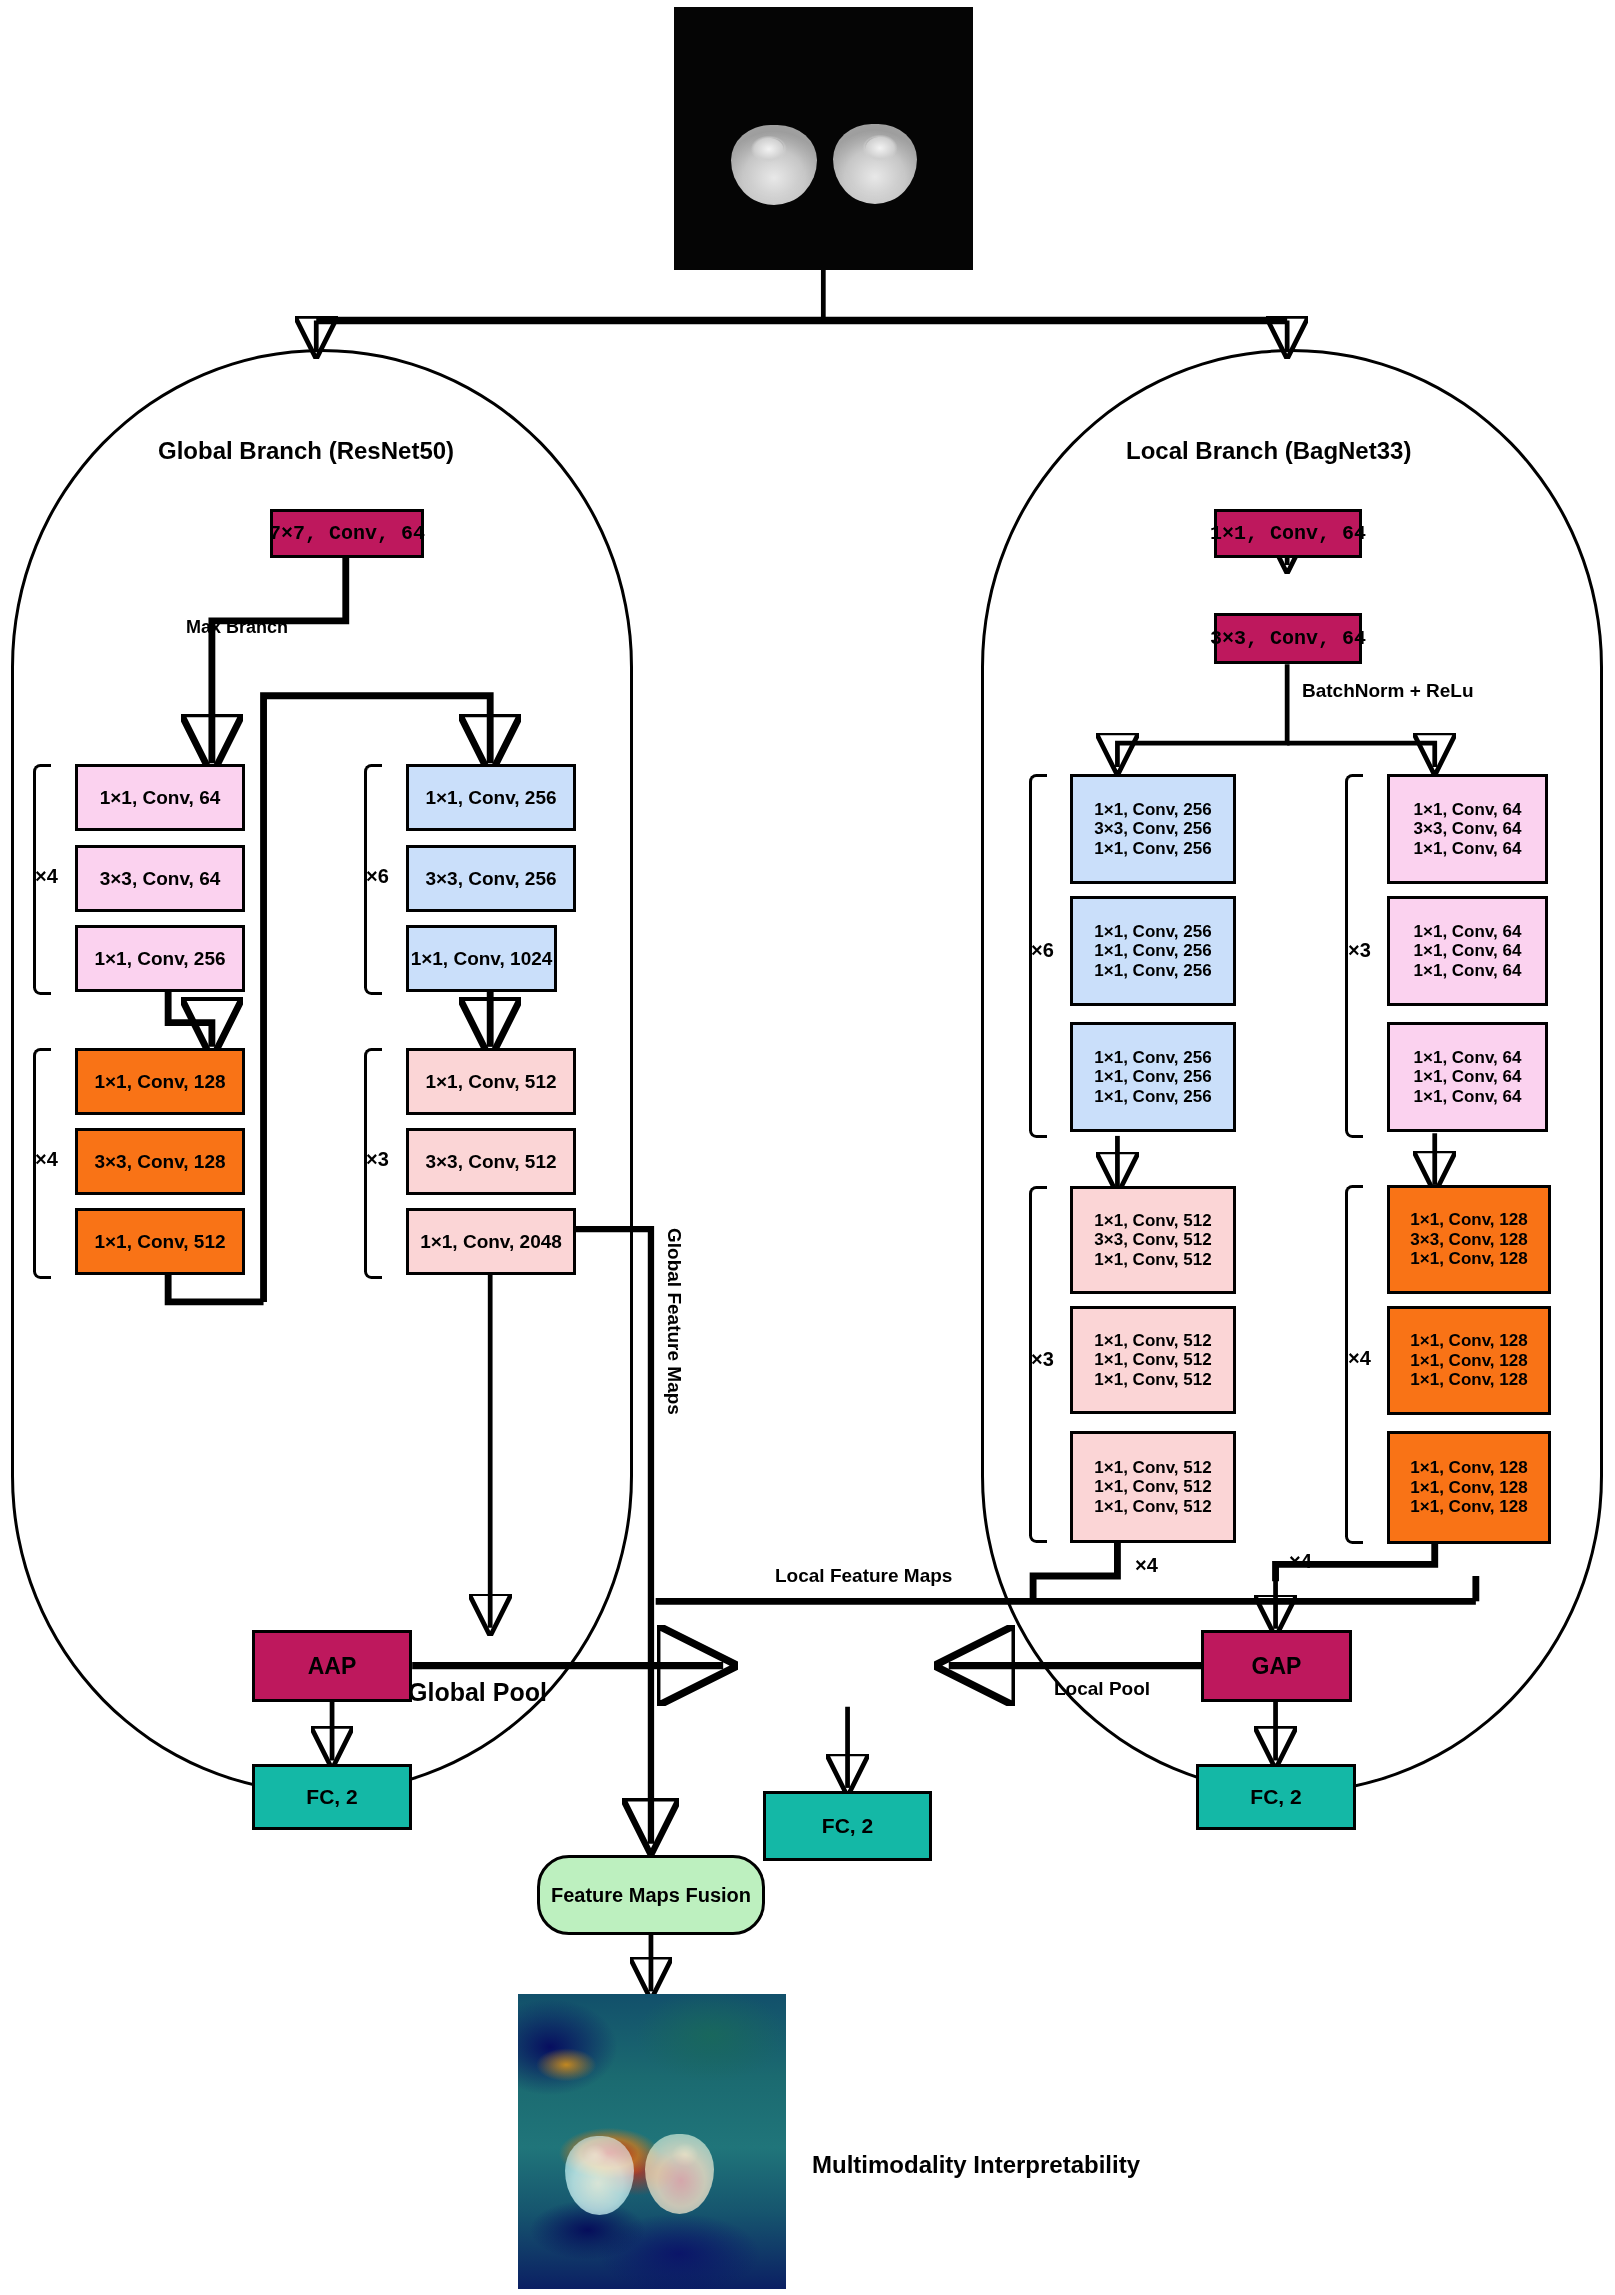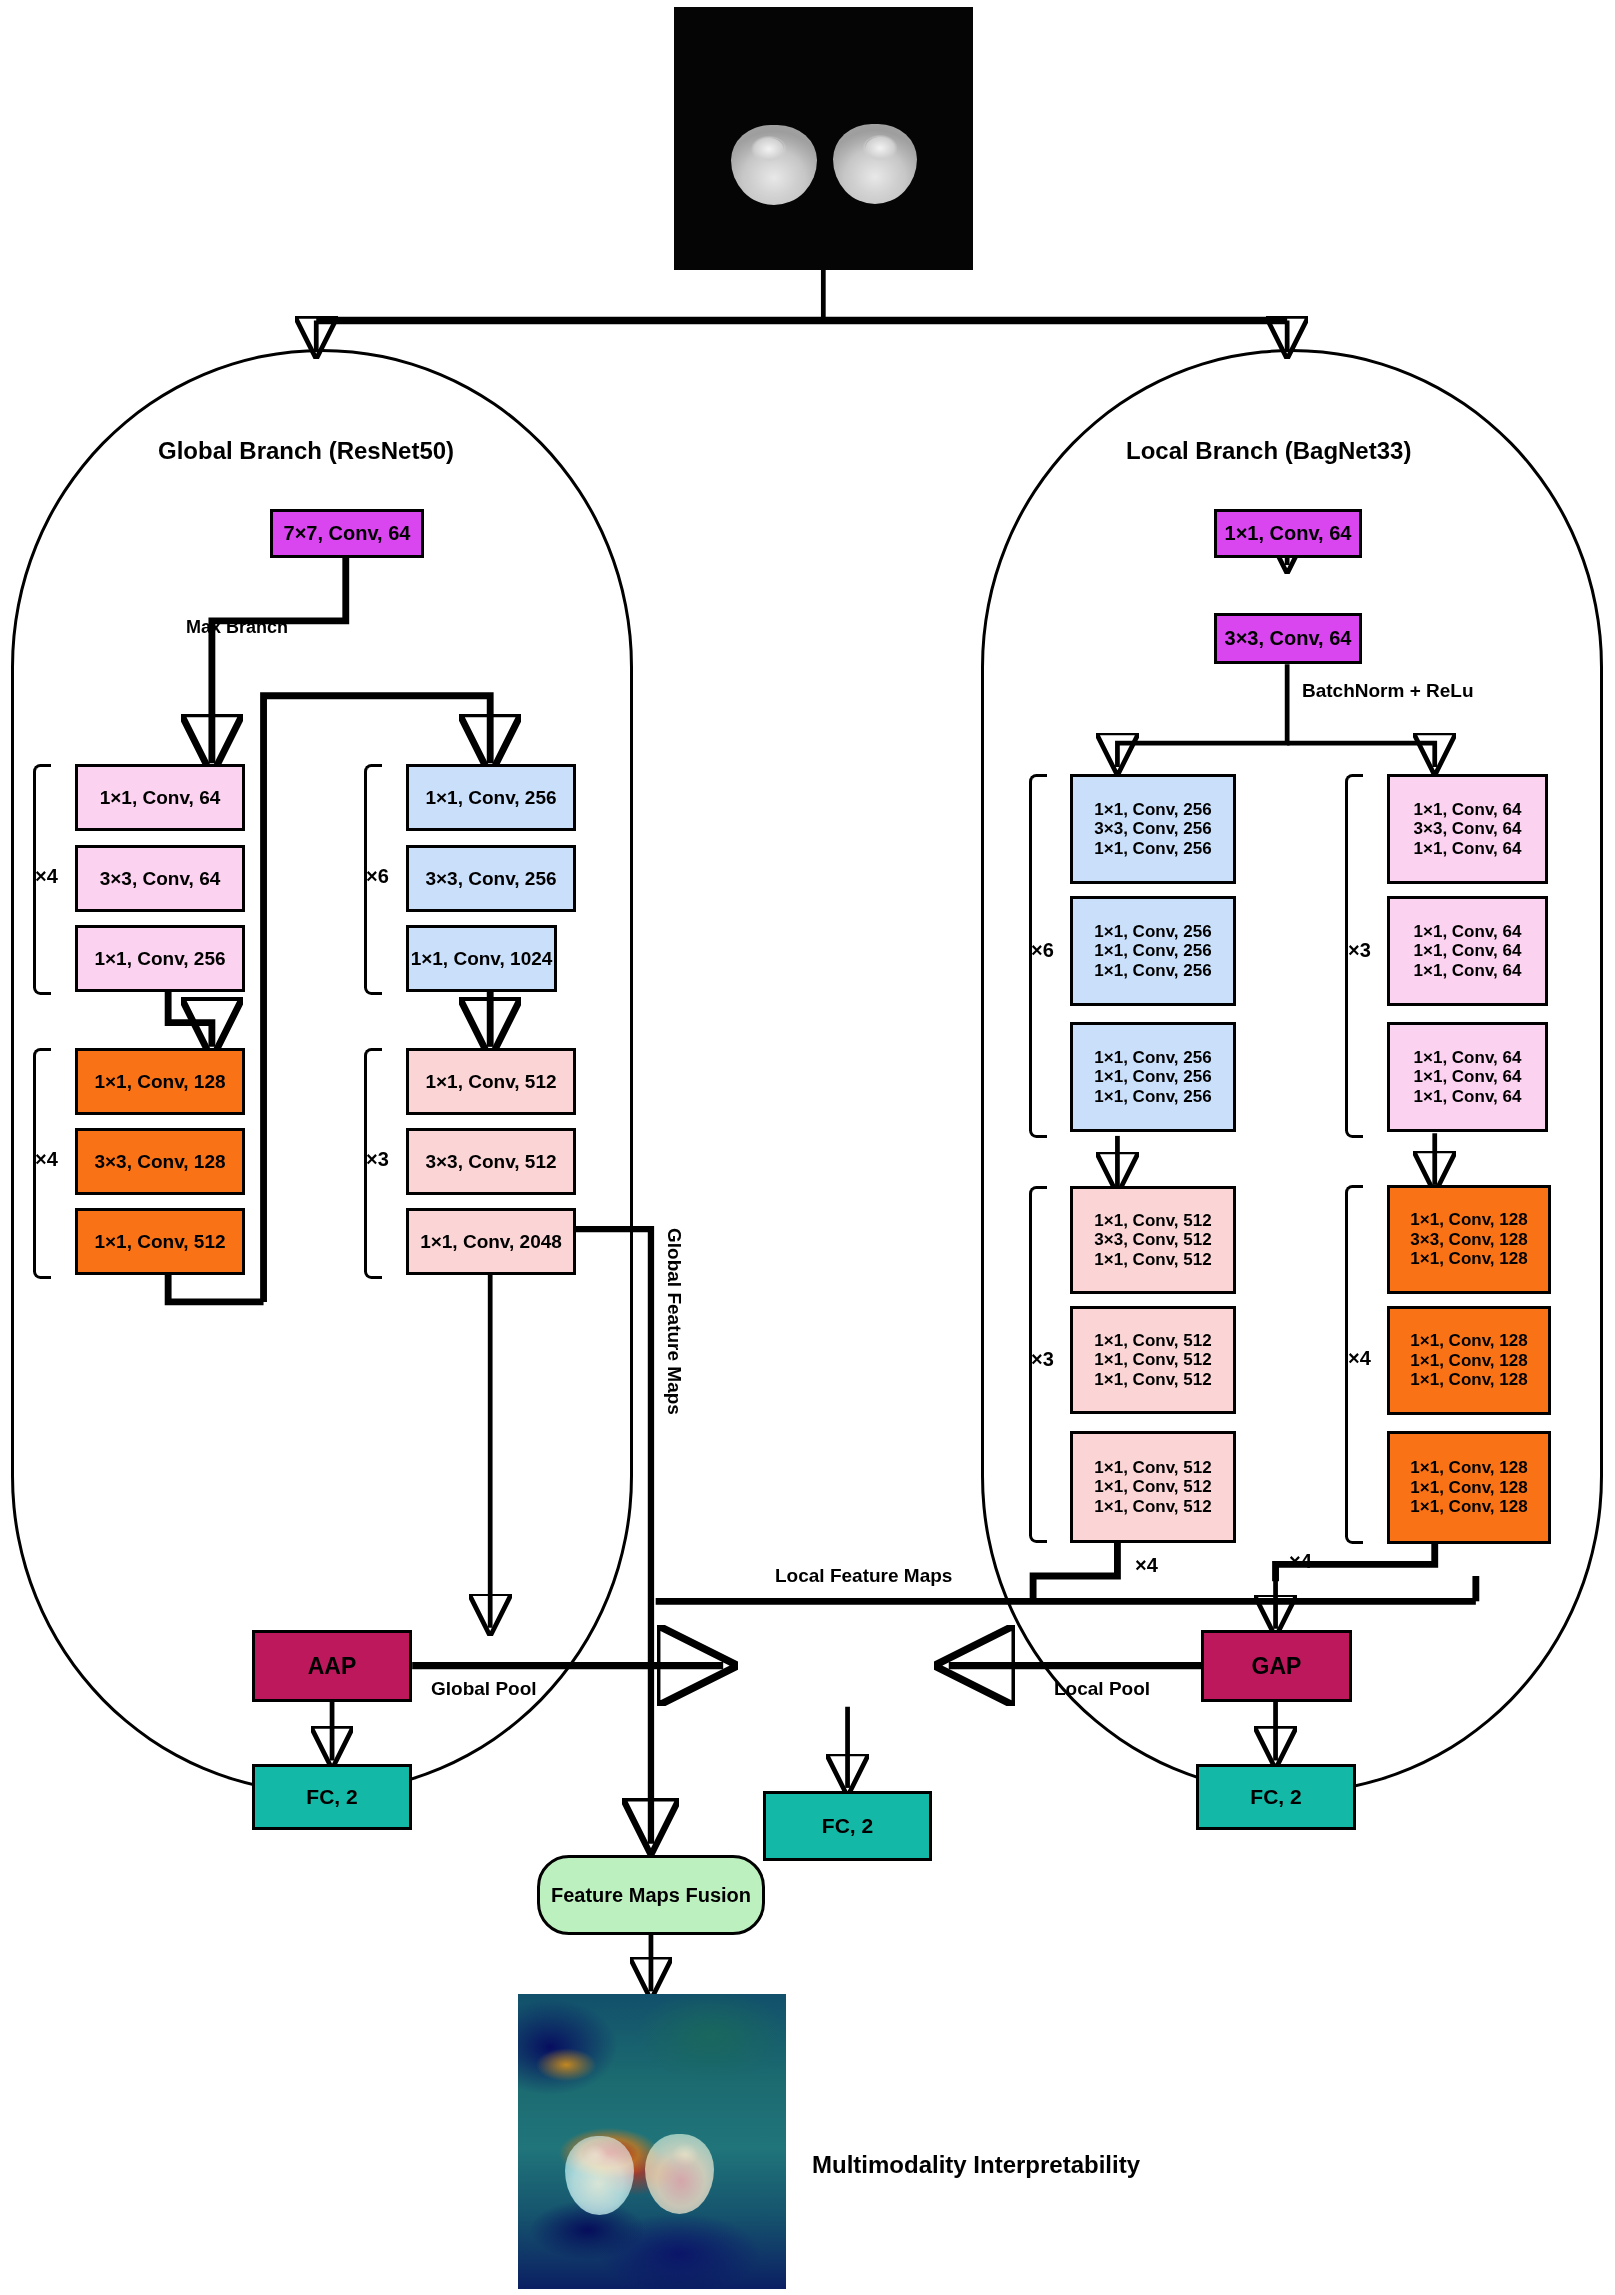--- a/index.html
+++ b/index.html
@@ -16,21 +16,21 @@
     align-items:center;
     justify-content:center;
     text-align:center;
     font-weight:700;
     color:#000;
     line-height:1.15;
     z-index:5;
   }
   .node .ln{display:block;white-space:nowrap;}
 
-  .c-green  {background:#d946ef;}
+  .c-green  {background:#be185d;font-family:Liberation Mono, monospace;}
   .c-pink   {background:#fbd2ef;}
   .c-yellow {background:#f97316;}
   .c-blue   {background:#cadffa;}
   .c-red    {background:#fbd5d6;}
   .c-orange {background:#be185d;}
   .c-fc     {background:#14b8a6;}
   .c-fusion {background:#bdf0bf;}
 
   .pill{border-radius:32px;}
 
@@ -229,21 +229,21 @@
   </div>
   <div class="node c-red" style="left:406px;top:1208px;width:170px;height:67px;font-size:19px;">
     <span class="ln">1×1, Conv, 2048</span>
   </div>
 
   <div class="lbl lbl-rot" style="left:685px;top:1228px;font-size:19px;">Global Feature Maps</div>
 
   <div class="node c-orange" style="left:252px;top:1630px;width:160px;height:72px;font-size:23px;">
     <span class="ln">AAP</span>
   </div>
-  <div class="lbl" style="left:431px;top:1678px;font-size:19px;">Global Pool</div>
+  <div class="lbl" style="left:408px;top:1678px;font-size:25px;">Global Pool</div>
 
   <div class="node c-fc" style="left:252px;top:1764px;width:160px;height:66px;font-size:21px;">
     <span class="ln">FC, 2</span>
   </div>
 
   <div class="lbl" style="left:1126px;top:437px;font-size:24px;">Local Branch (BagNet33)</div>
 
   <div class="node c-green" style="left:1214px;top:509px;width:148px;height:49px;font-size:20px;">
     <span class="ln">1×1, Conv, 64</span>
   </div>

